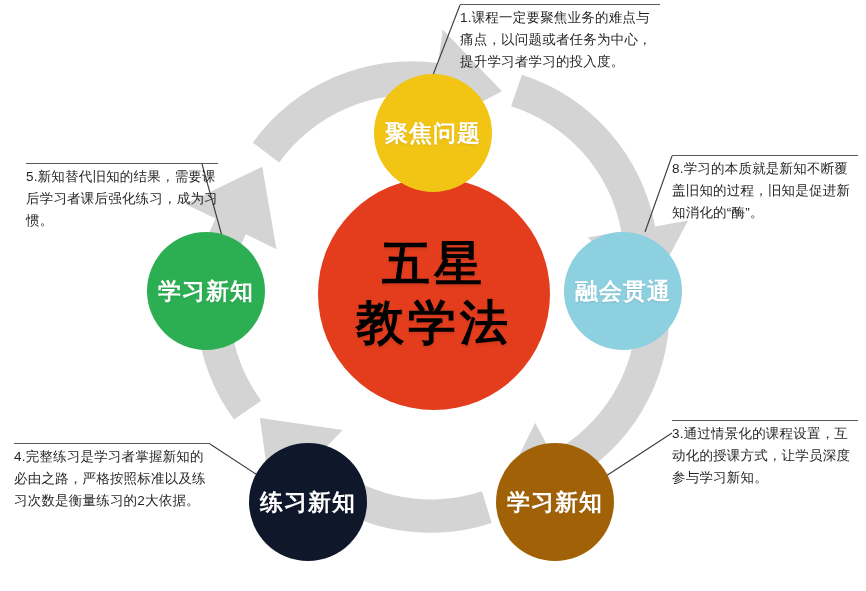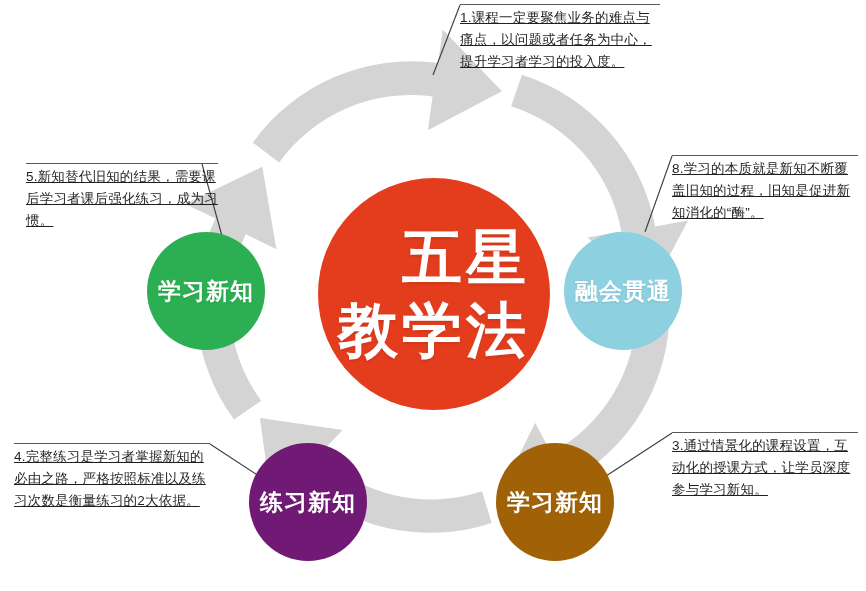--- a/index.html
+++ b/index.html
@@ -51,62 +51,61 @@
   }
 
   #center-node {
     width: 232px;
     height: 232px;
     left: 318px;
     top: 178px;
     z-index: 6;
   }
   #center-label {
-    color: #ffffff;
+    color: #000000;
     font-weight: bold;
-    font-size: 60px;
+    font-size: 48px;
     line-height: 1.22;
     letter-spacing: 4px;
     text-shadow: 0 2px 3px rgba(0,0,0,0.10);
-    text-align: right;
   }
   #center-label .l2 { display: block; }
 
   .node-focus    { width: 118px; height: 118px; left: 374px; top: 74px;  z-index: 7; }
   .node-activate { width: 118px; height: 118px; left: 564px; top: 232px; z-index: 7; }
   .node-learn    { width: 118px; height: 118px; left: 496px; top: 443px; z-index: 7; }
   .node-practice { width: 118px; height: 118px; left: 249px; top: 443px; z-index: 7; }
   .node-master   { width: 118px; height: 118px; left: 147px; top: 232px; z-index: 7; }
 
   
   .note {
     position: absolute;
     color: #231f20;
     font-size: 13.5px;
     line-height: 1.62;
     letter-spacing: 0.2px;
     z-index: 9;
     box-sizing: border-box;
     padding-top: 3px;
   }
-  .note-text { display: block; text-decoration: underline; }
+  .note-text { display: block; }
   .note-rule {
     position: absolute;
     height: 1px;
     background: #555b5e;
     top: 0;
   }
 
   .note-1 { left: 460px; top: 4px;   width: 200px; }
   .note-1 .note-rule { left: 0; width: 200px; }
 
   .note-2 { left: 672px; top: 155px; width: 186px; }
   .note-2 .note-rule { left: 0; width: 186px; }
 
-  .note-3 { left: 672px; top: 432px; width: 186px; }
+  .note-3 { left: 672px; top: 420px; width: 186px; }
   .note-3 .note-rule { left: 0; width: 186px; }
 
   .note-4 { left: 14px;  top: 443px; width: 196px; }
   .note-4 .note-rule { left: 0; width: 196px; }
 
   .note-5 { left: 26px;  top: 163px; width: 192px; }
   .note-5 .note-rule { left: 0; width: 192px; }
 </style>
 </head>
 <body>
@@ -175,30 +174,33 @@
     </g>
   </svg>
 
   <div class="node" id="center-node" style="background: rgb(228, 61, 30);">
     <div id="center-label">
       <span>五星</span>
       <span class="l2">教学法</span>
     </div>
   </div>
 
+  <div class="node node-focus" style="background: rgb(242, 196, 19);">
+    <span class="node-label">聚焦问题</span>
+  </div>
 
   <div class="node node-activate" style="background: rgb(141, 208, 224);">
     <span class="node-label">融会贯通</span>
   </div>
 
   <div class="node node-learn" style="background: #a16207;">
     <span class="node-label">学习新知</span>
   </div>
 
-  <div class="node node-practice" style="background: #701a75;">
+  <div class="node node-practice" style="background: #0f172a;">
     <span class="node-label">练习新知</span>
   </div>
 
   <div class="node node-master" style="background: rgb(43, 175, 82);">
     <span class="node-label">学习新知</span>
   </div>
 
   <div class="note note-1">
     <span class="note-rule"></span>
     <span class="note-text">1.课程一定要聚焦业务的难点与痛点，以问题或者任务为中心，提升学习者学习的投入度。</span>

